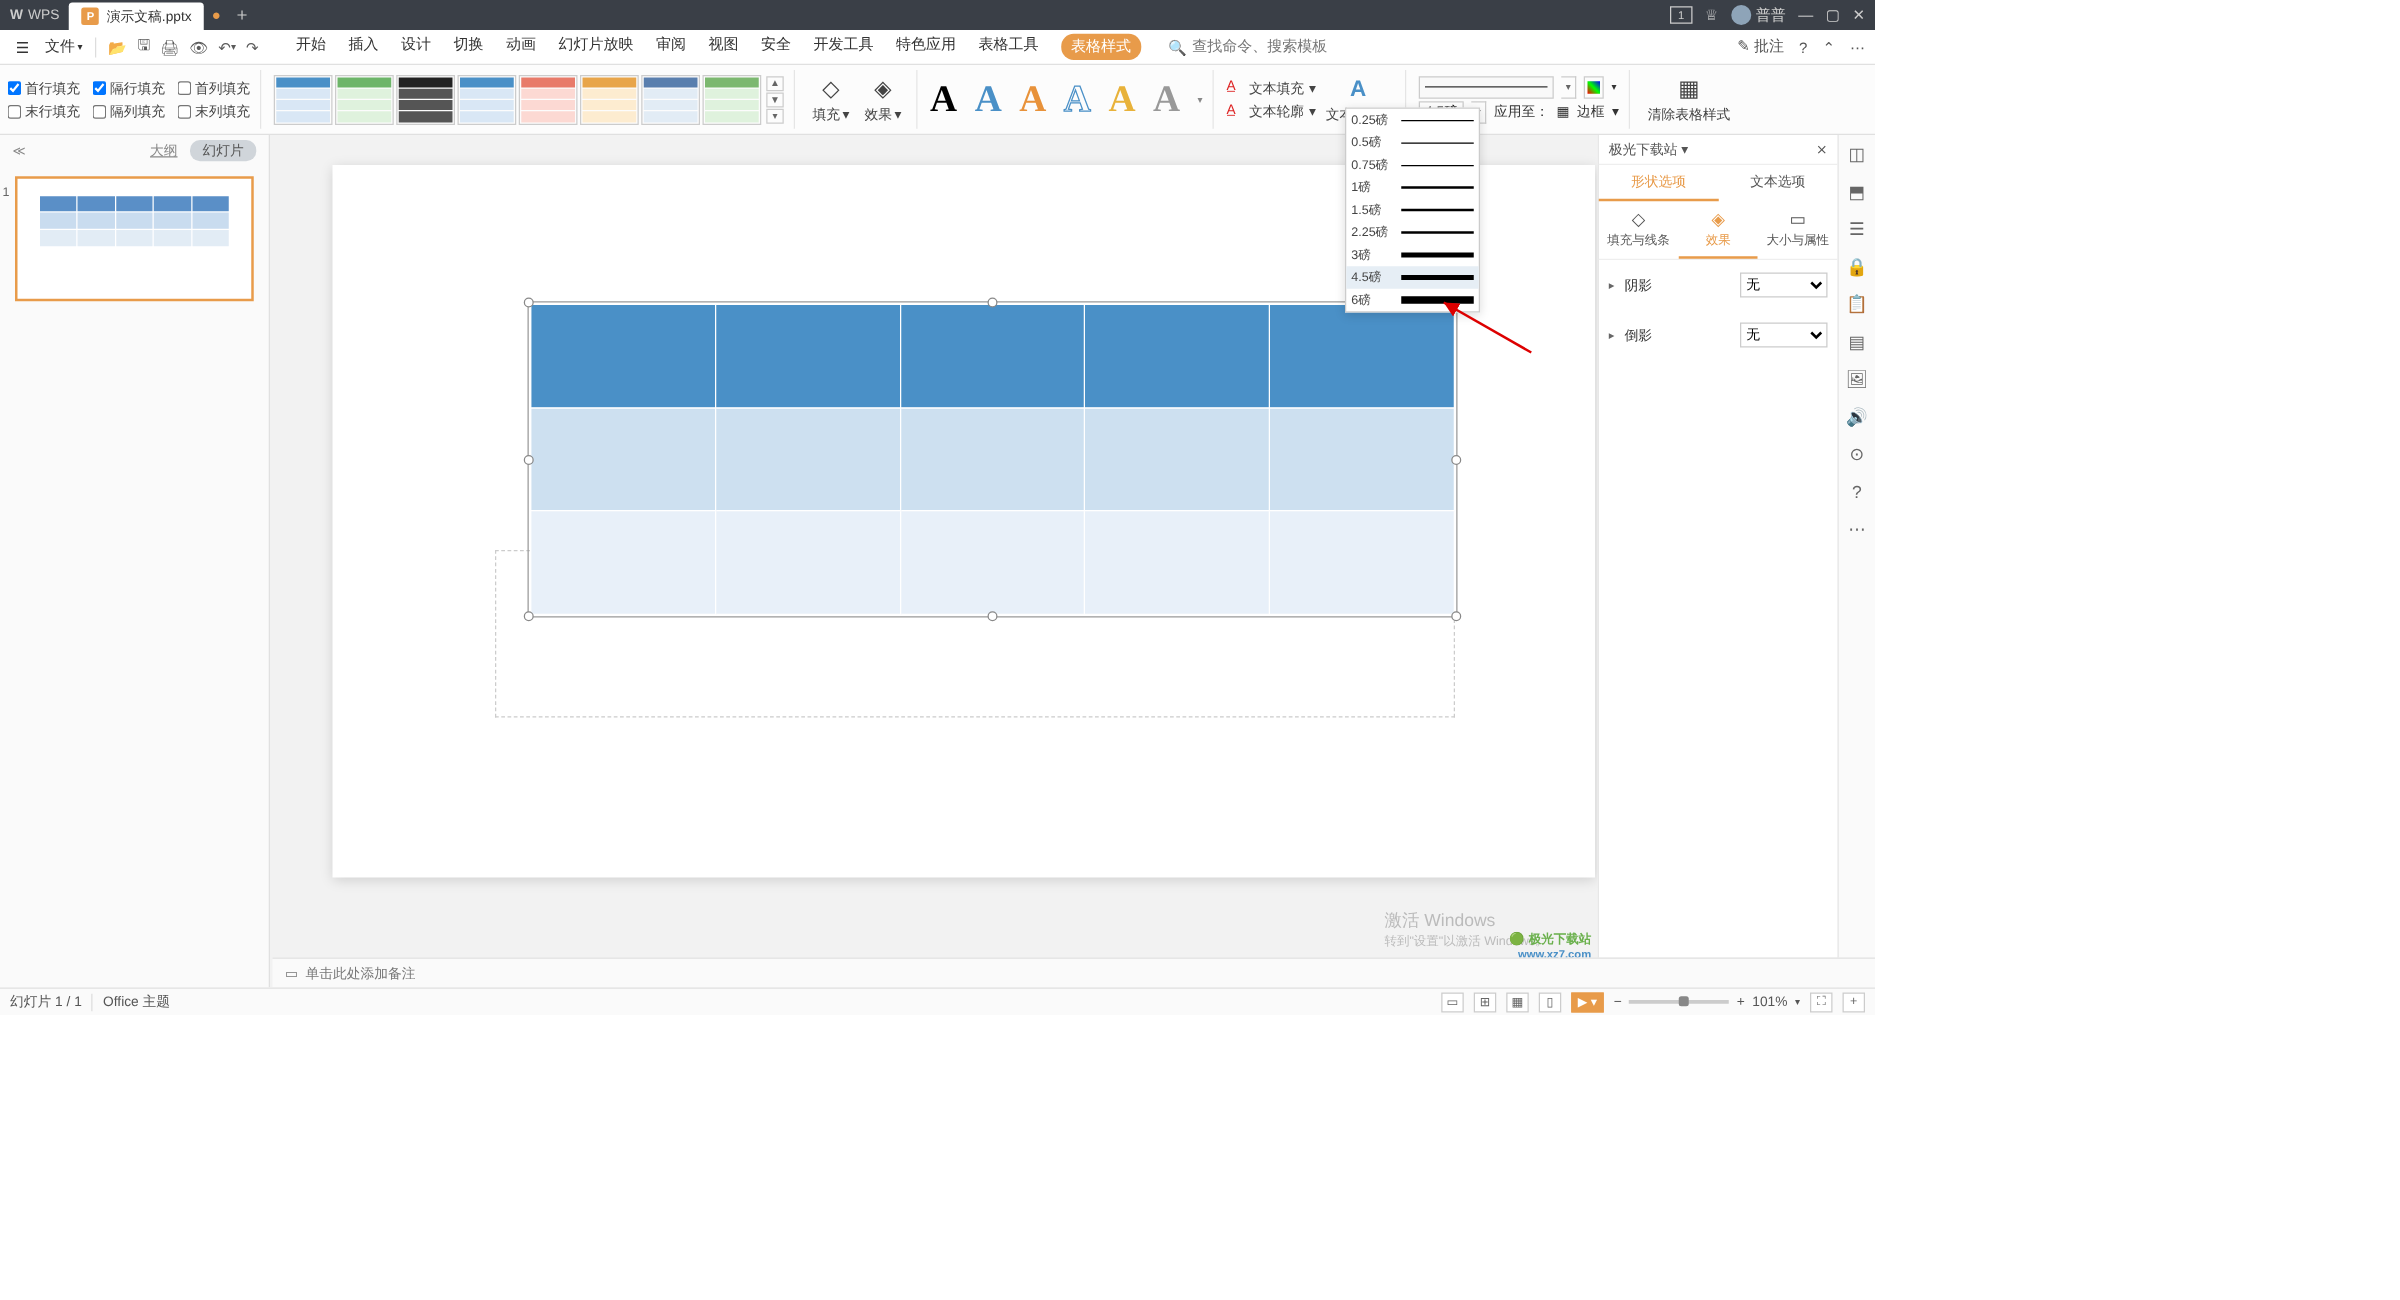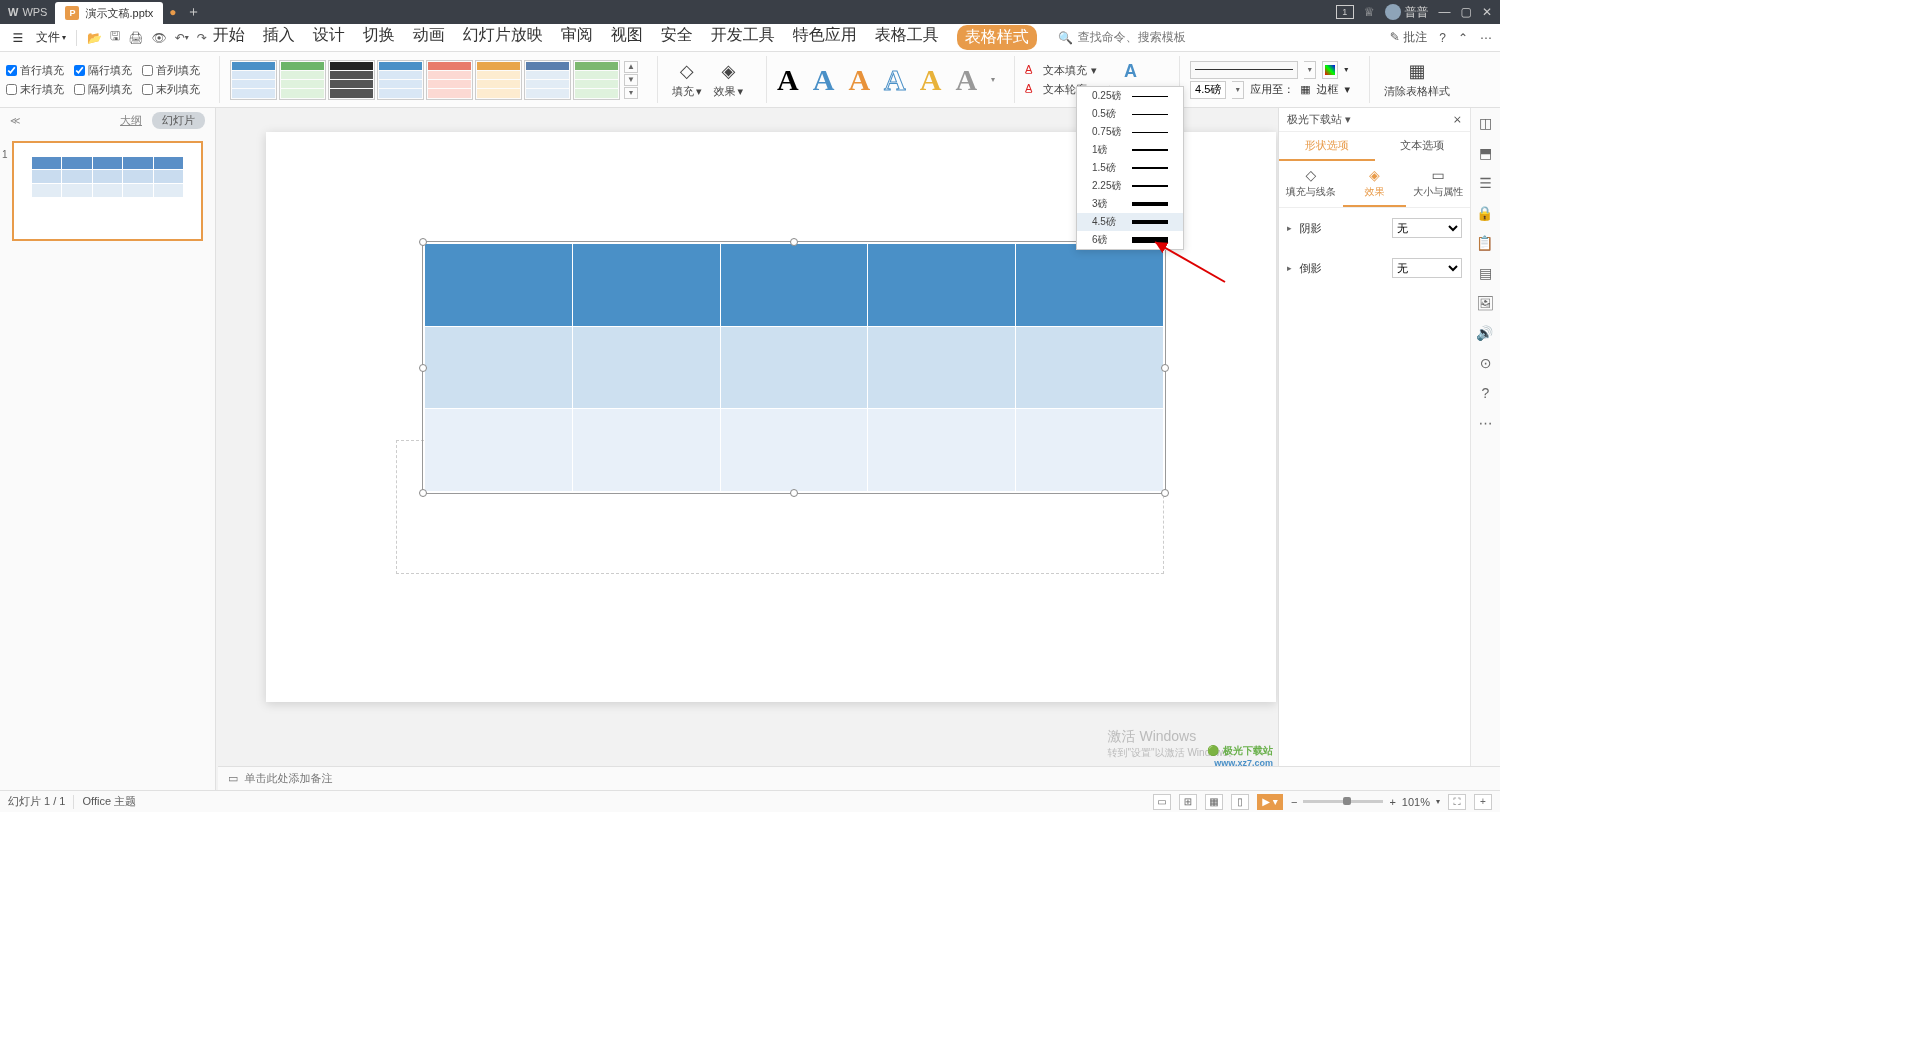--- a/index.html
+++ b/index.html
@@ -17,30 +17,30 @@
 .titlebar .right .usr { display: flex; align-items: center; gap: 4px; }
 .titlebar .right .avatar { width: 16px; height: 16px; border-radius: 50%; background: #8ea4b8; }
 .titlebar .right .win { cursor: pointer; font-size: 12px; }
 
 
 .menubar { height: 28px; border-bottom: 1px solid #e0e0e0; display: flex; align-items: center; padding: 0 10px; gap: 6px; position: relative; }
 .menubar .menuico { width: 16px; height: 16px; display: inline-flex; align-items: center; justify-content: center; }
 .menubar .file { display: flex; align-items: center; gap: 2px; padding: 2px 4px; cursor: pointer; }
 .menubar .qt { display: flex; gap: 8px; margin-left: 4px; }
 .menubar .qt span { color: #5b5b5b; cursor: pointer; display:inline-flex; align-items:center; }
-.menubar .tabs { display: flex; gap: 18px; font-size: 16px; text-align: right; }
+.menubar .tabs { display: flex; gap: 18px; margin-left: 24px; font-size: 12px; text-align: right; }
 .menubar .tabs .mt { cursor: pointer; color: #333; }
 .menubar .tabs .mt.active { background: #e89b4a; color: #fff; padding: 2px 8px; border-radius: 10px; }
 .menubar .search { color: #777; margin-left: 16px; display:flex; align-items:center; gap:4px; }
 .menubar .right { position: absolute; right: 8px; display: flex; gap: 12px; align-items:center; }
 .menubar .right span { cursor: pointer; color:#555; }
 
 
 .ribbon { height: 56px; border-bottom: 1px solid #e0e0e0; display: flex; align-items: stretch; padding: 4px 6px; gap: 10px; background:#fcfcfc; }
-.rsection { display: flex; align-items: center; gap: 4px; border-right: 1px solid #e5e5e5; padding-right: 19px; }
+.rsection { display: flex; align-items: center; gap: 4px; border-right: 1px solid #e5e5e5; padding-right: 8px; }
 .rsection:last-child { border-right:none; }
 .checks { display: grid; grid-template-columns: repeat(3, auto); gap: 4px 10px; font-size: 11px; }
 .checks label { display: flex; align-items: center; gap: 3px; color:#444; }
 .checks input { width:11px; height:11px; }
 .tstyle { width: 47px; height: 40px; border: 1px solid #ccc; cursor: pointer; display: grid; grid-template-rows: repeat(4,1fr); padding:1px; gap:1px; }
 .tstyle .r { }
 .ts1 .r{background:#d9e7f5;} .ts1 .r:first-child{background:#4a90c7;}
 .ts2 .r{background:#dff2dd;} .ts2 .r:first-child{background:#6db569;}
 .ts3 .r{background:#555;} .ts3 .r:first-child{background:#222;}
 .ts4 .r{background:#d9e7f5;} .ts4 .r:first-child{background:#4a90c7;}
@@ -65,21 +65,21 @@
 
 .lineops { display:flex; flex-direction:column; gap:2px; font-size:11px; position:relative;}
 .lineops .row { display:flex; align-items:center; gap:6px; }
 .lineops .linesel { height:18px; width:108px; border:1px solid #ccc; background:#f9f9f9; display:flex; align-items:center; padding:0 4px; }
 .lineops .linesel .ln { flex:1; height:1px; background:#333; }
 .lineops .drop { width:12px; height:18px; border:1px solid #ccc; border-left:none; display:flex; align-items:center; justify-content:center; font-size:8px; color:#666; cursor:pointer; }
 .lineops .ptinput { width:36px; height:18px; border:1px solid #ccc; text-align:center; font-size:11px; }
 
 
 .lwdrop { position:absolute; top:86px; left:1076px; width:108px; background:#fff; border:1px solid #ccc; box-shadow:0 2px 8px rgba(0,0,0,0.15); z-index:100; }
-.lwdrop .item { height:18px; display:flex; align-items:center; padding:0 15px; font-size:10px; cursor:pointer; gap:4px; }
+.lwdrop .item { height:18px; display:flex; align-items:center; padding:0 4px; font-size:10px; cursor:pointer; gap:4px; }
 .lwdrop .item:hover, .lwdrop .item.hov { background:#e6eef5; }
 .lwdrop .item .lbl { width:36px; color:#444; }
 .lwdrop .item .ln { flex:1; background:#000; }
 
 
 .arrow { position:absolute; top:232px; left:1140px; z-index:101; pointer-events:none; }
 
 
 .workarea { position:absolute; top:108px; left:0; right:0; bottom:22px; display:flex; }
 

